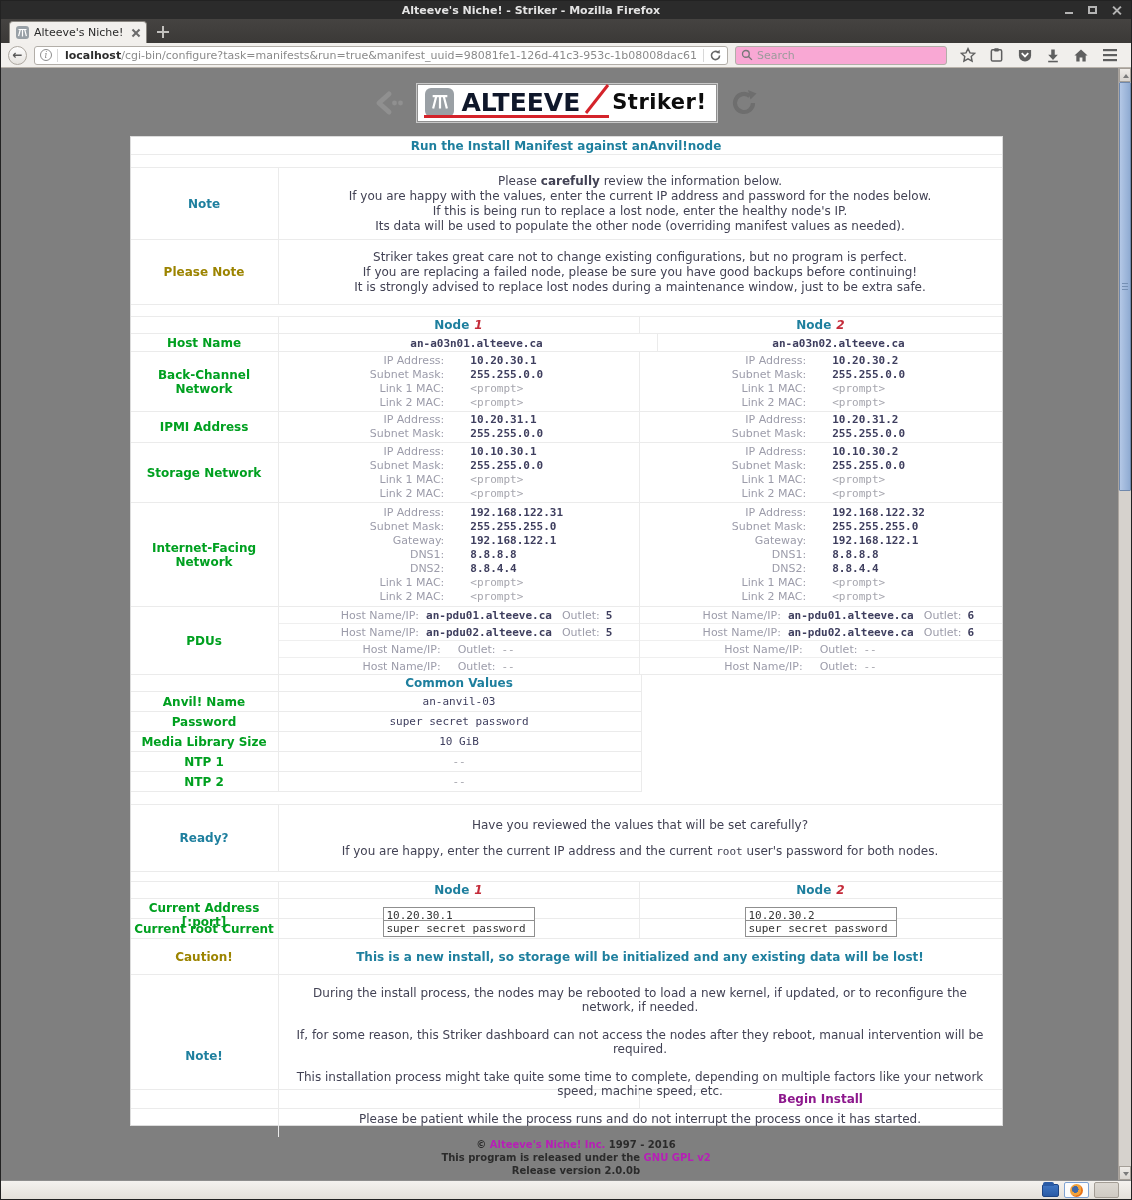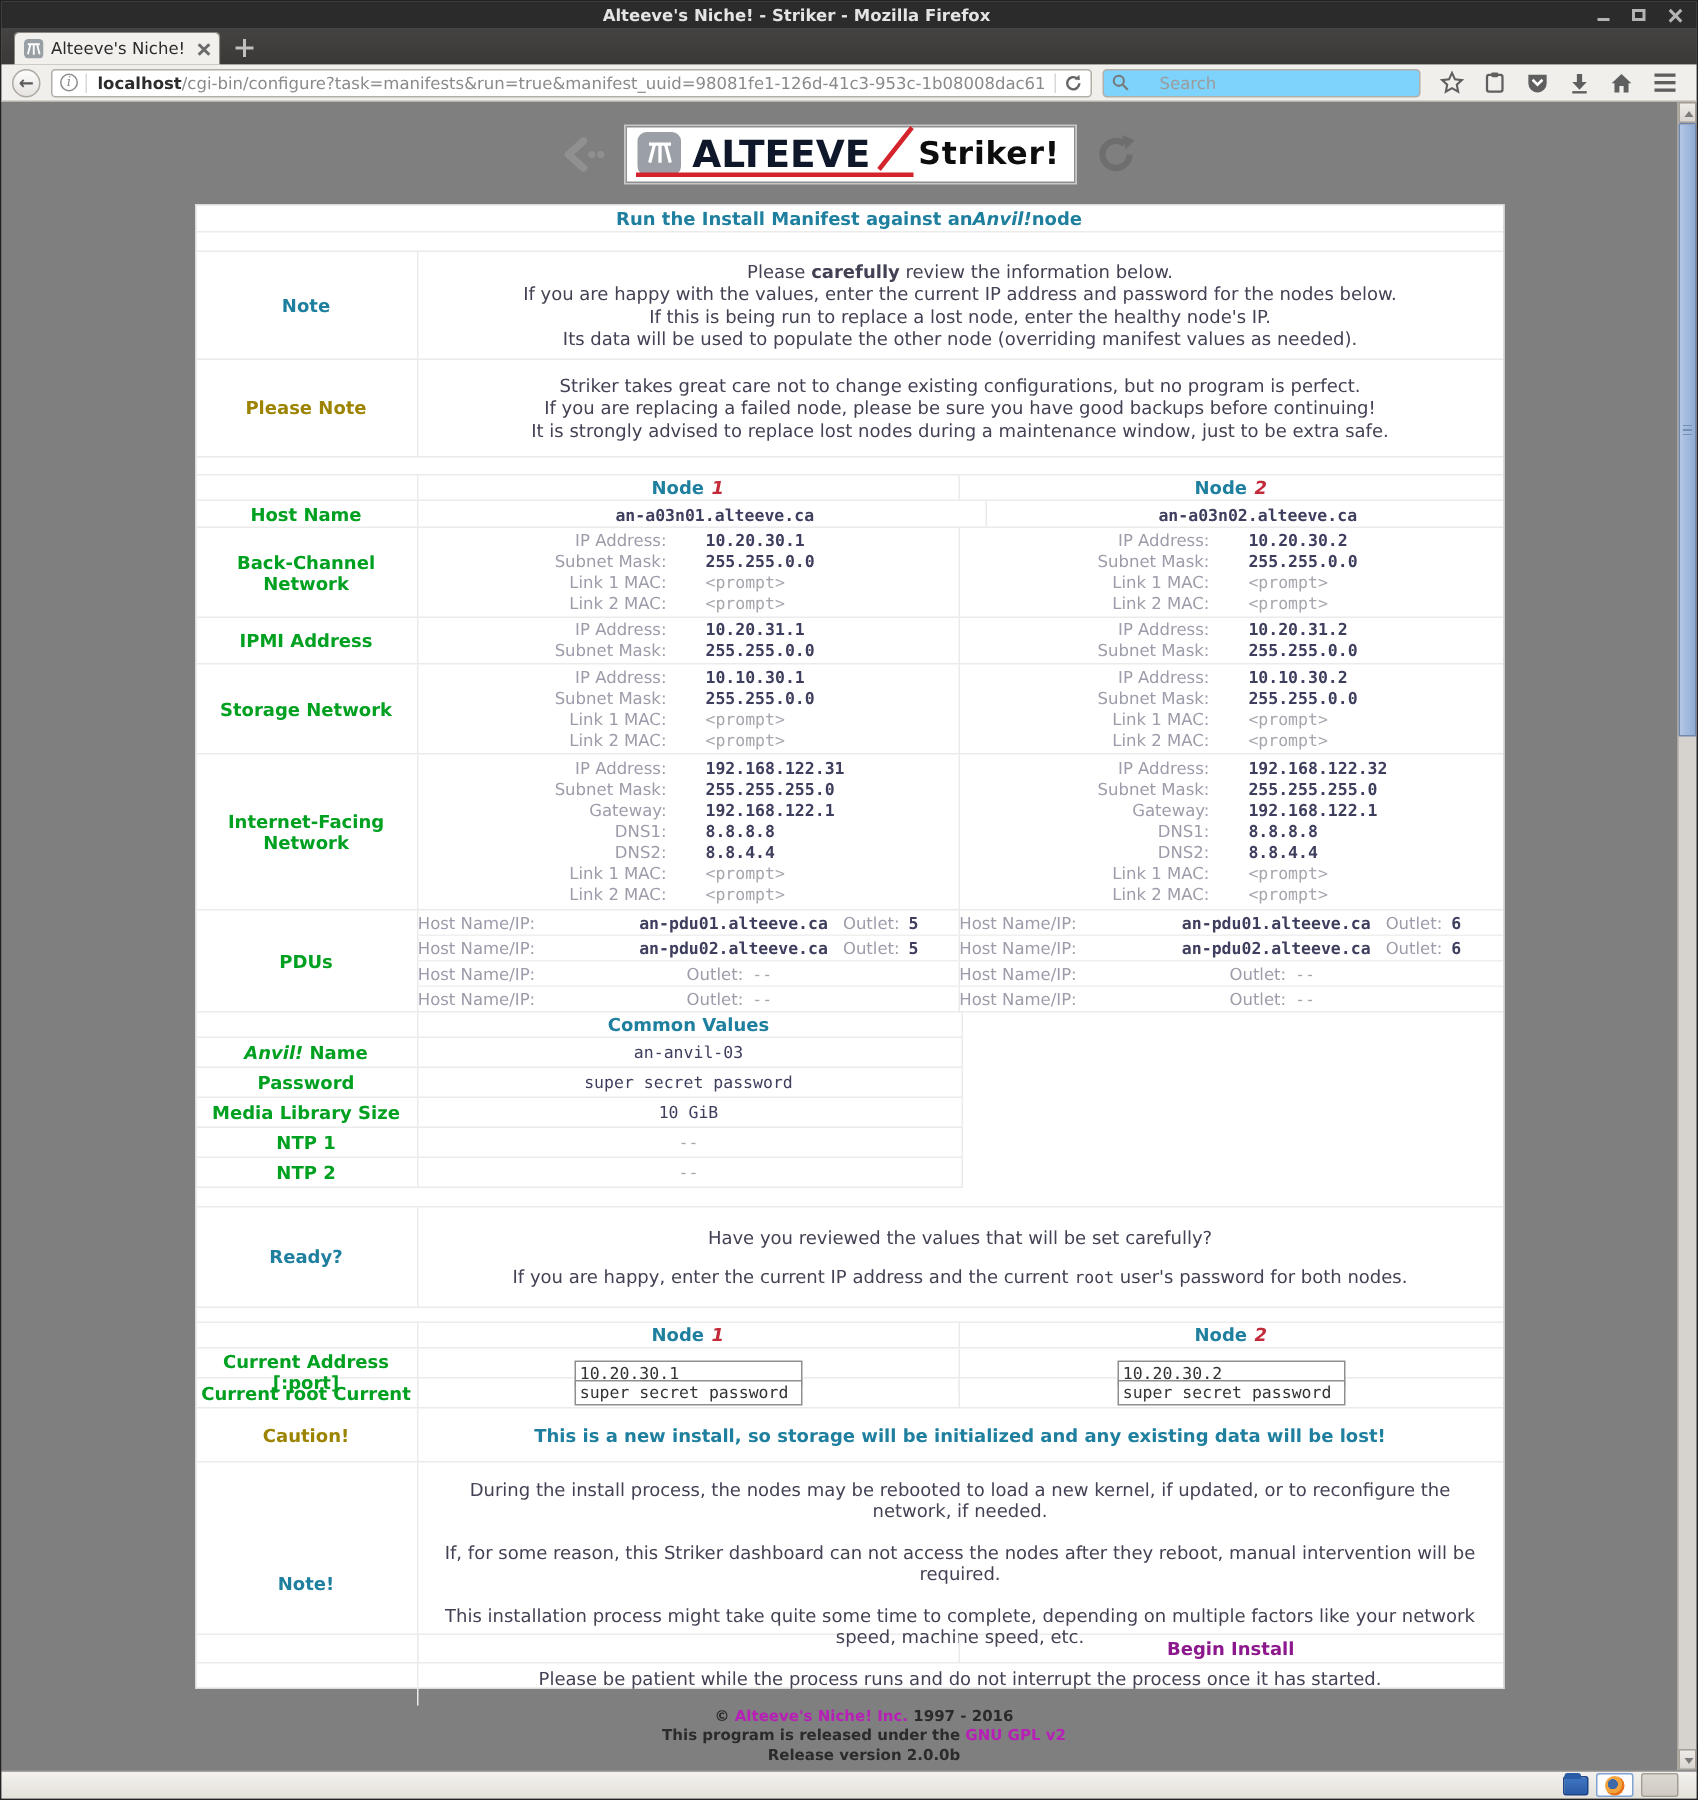--- a/index.html
+++ b/index.html
@@ -36,21 +36,21 @@
   .navbar { height:25px; background:#f1efec; border-bottom:1px solid #b9b3ab; display:flex; align-items:center; padding:0 7px; gap:7px; flex:0 0 auto; }
   .backbtn { width:19px; height:19px; border-radius:50%; border:1px solid #ada8a1; background:linear-gradient(#fdfdfd,#e6e3df);
     color:#5a5a5a; font-size:12px; font-weight:bold; display:flex; align-items:center; justify-content:center; line-height:1; }
   .urlbar { flex:1; height:19px; background:#fff; border:1px solid #b2aea8; border-radius:3px; display:flex; align-items:center; padding:0 5px; overflow:hidden; }
   .info-ic { width:12px; height:12px; border:1px solid #8c8c8c; border-radius:50%; color:#8c8c8c; font-size:9px; font-style:italic;
     display:flex; align-items:center; justify-content:center; flex:0 0 auto; font-family:"DejaVu Serif",serif; }
   .url-div { width:1px; height:13px; background:#d8d8d8; margin:0 5px; flex:0 0 auto; }
   .url-text { font-size:11px; white-space:nowrap; overflow:hidden; flex:1; color:#8a8a8a;text-align:center; }
   .url-text .host { color:#2c2c2c; font-weight:bold; }
   .reload-ic { flex:0 0 auto; margin-left:4px; border-left:1px solid #d8d8d8; padding-left:5px; display:flex; align-items:center; }
-  .searchbox { width:212px; height:19px; background:#7dd3fc; border:1px solid #b2aea8; border-radius:3px; display:flex; align-items:center; padding:0 5px; gap:20px; }
+  .searchbox { width:212px; height:19px; background:#f9a8d4; border:1px solid #b2aea8; border-radius:3px; display:flex; align-items:center; padding:0 5px; gap:4px; }
   .searchbox input { border:none; outline:none; flex:1; font-size:11px; color:#444; font-family:inherit; background:transparent; }
   .searchbox input::placeholder { color:#9b9b9b; }
   .navics { display:flex; align-items:center; gap:13px; padding:0 6px; }
 
   
   .viewport { position:relative; flex:1 1 auto; background:#7f7f7f; overflow:hidden; padding-top:13px; }
 
   
   .scroll { position:absolute; top:0; right:0; bottom:0; width:13px; background:#d6d2cd; border-left:1px solid #aaa49e; }
   .sc-up,.sc-dn { position:absolute; left:0; width:12px; height:14px; background:linear-gradient(#efece8,#d9d5d0); border:1px solid #a59f98; }
@@ -78,39 +78,39 @@
   .trow { display:grid; grid-template-columns:148px 361px 1fr; border-bottom:1px solid #ebebeb; }
   .trow.narrow { grid-template-columns:148px 361px; width:511px; border-right:1px solid #ebebeb; }
   .fullcell { grid-column:1 / -1; display:flex; align-items:center; justify-content:center; text-align:center; }
   .widecell { grid-column:2 / -1; display:flex; flex-direction:column; align-items:center; justify-content:center; text-align:center; padding:4px 10px; }
   .lcell { display:flex; align-items:center; justify-content:center; text-align:center; font-weight:bold; border-right:1px solid #ebebeb; padding:2px; }
   .ncell { border-right:1px solid #ebebeb; display:flex; flex-direction:column; justify-content:center; padding:1px 0; }
   .trow > .ncell:last-child { border-right:none; }
   .teal { color:#1e7f9e; } .green { color:#00a020; } .olive { color:#9c8400; }
   .rednum { color:#c42b3a; font-style:italic; font-weight:bold; margin-left:5px; }
   .purple { color:#8d188d; font-weight:bold; }
-  .em { font-style:italic; }
+  .em { }
   .sprow { border-bottom:1px solid #ebebeb; }
   .gap { height:12px; }
 
   .r-title { height:18px; } .r-sp1 { height:13px; } .r-note { height:72px; } .r-pnote { height:65px; }
   .r-sp2 { height:12px; } .r-ndhdr { height:17px; } .r-host { height:18px;gap:18px; }
   .r-bcn { height:60px; } .r-ipmi { height:31px; } .r-sn { height:60px; } .r-ifn { height:104px; } .r-pdu { height:68px; }
   .r-cvhdr { height:17px; } .r-cv { height:20px; } .r-ready { height:68px; } .r-sp3 { height:10px; }
   .r-input { height:20px; } .r-caution { height:36px; } .r-note2 { height:115px; } .r-begin { height:19px; } .r-spend { height:16px; border-bottom:none; }
 
   .note-text { line-height:15px; }
   .kv { display:flex; align-items:flex-end; height:14px; font-size:11px; line-height:14px;gap:19px; }
   .kv .k { width:48%; text-align:right; color:#9c9caa; padding-right:7px; flex:0 0 auto; }
   .mono { font-family:"DejaVu Sans Mono","Liberation Mono",monospace; }
   .kv .v { font-weight:bold; color:#3e3e5e; }
   .kv .v.prompt { font-weight:normal; color:#a6a6ae; }
   .pdurow { display:flex; align-items:center; height:17px; border-bottom:1px solid #efefef; font-size:11px; }
   .ncell .pdurow:last-child { border-bottom:none; }
-  .pdurow .k { width:41%; color:#9c9caa; padding-right:7px; flex:0 0 auto; }
+  .pdurow .k { width:41%; text-align:right; color:#9c9caa; padding-right:7px; flex:0 0 auto; }
   .pdurow.empty .k { width:47%; }
   .pdurow .v { font-weight:bold; color:#3e3e5e; }
   .pdurow .ok { color:#9c9caa; margin:0 6px 0 10px; }
   .pdurow .ov { font-weight:bold; color:#3e3e5e; }
   .pdurow .ov.dim { font-weight:normal; color:#a6a6ae; }
   .cvval { text-align:center; font-size:11px; color:#3e3e5e; }
   .hostval { text-align:center; font-size:11px; color:#3e3e5e; font-weight:bold; }
   .ndhdr-lab { font-weight:bold; }
   .ready-p { margin:6px 0; }
   .rootword { font-size:11px; }

